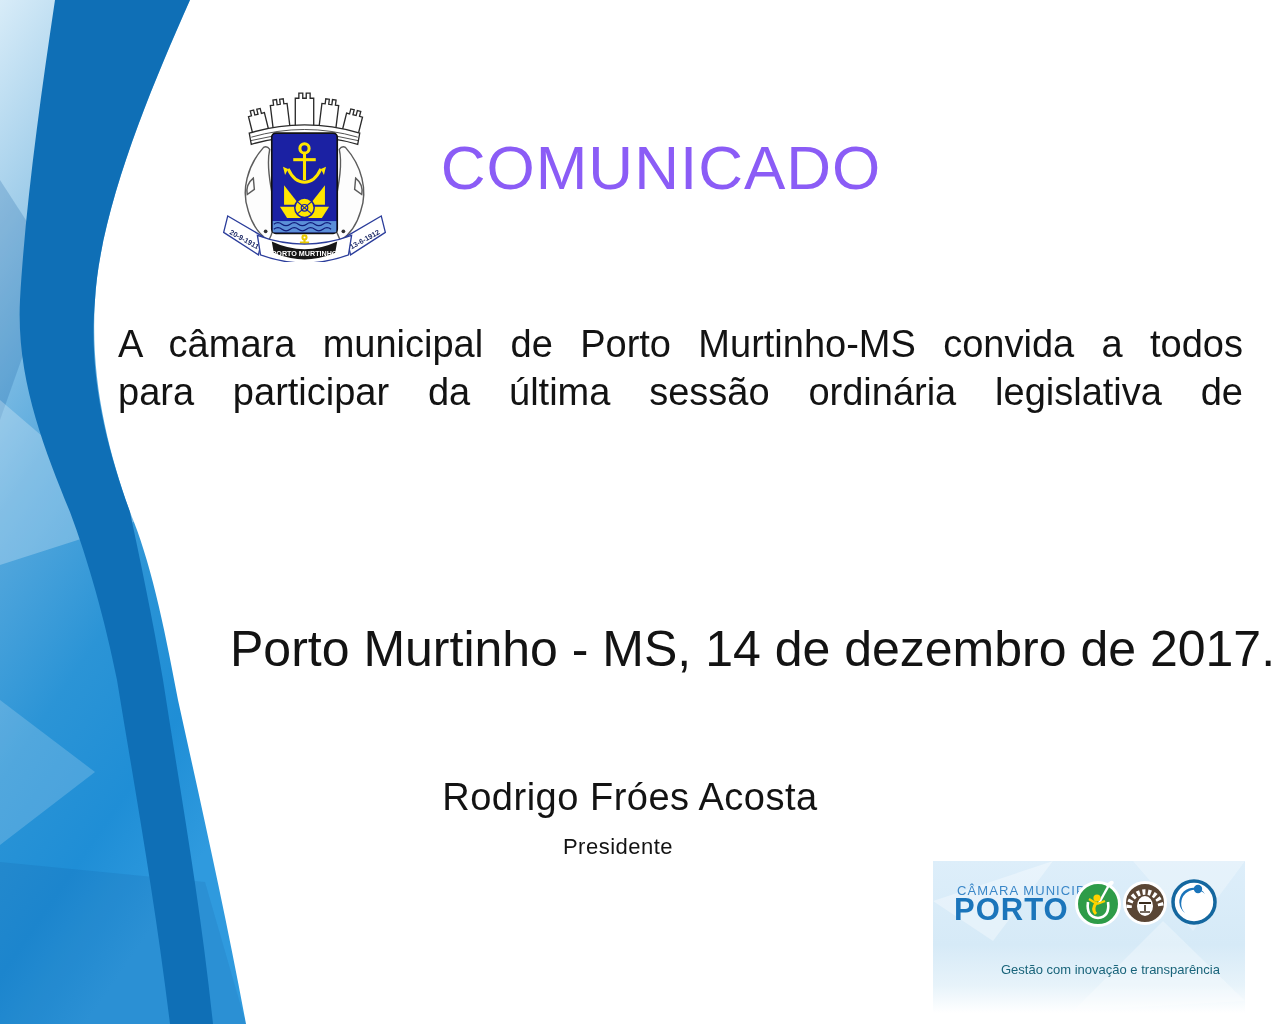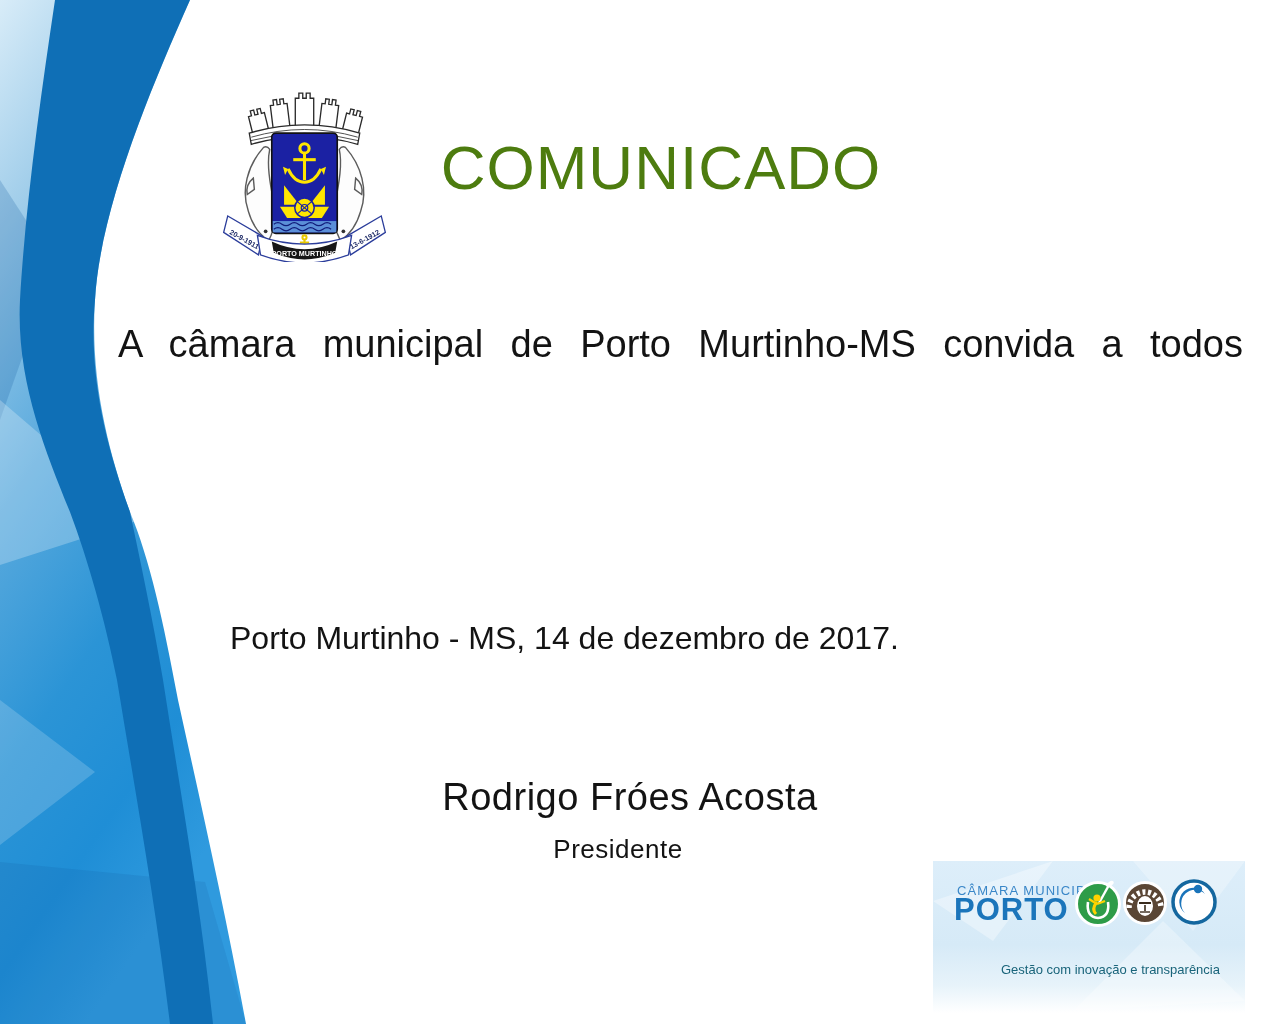--- a/index.html
+++ b/index.html
@@ -4,38 +4,38 @@
 <style>
   html,body{margin:0;padding:0;background:#ffffff;}
   .page{
     position:relative;width:1280px;height:1024px;background:#ffffff;
     overflow:hidden;font-family:"Liberation Sans", sans-serif;color:#141414;
   }
   .abs{position:absolute;}
   
   .title{
     left:661px;top:132px;transform:translateX(-50%);
-    font-size:62px;letter-spacing:1px;color:#4d7c0f;white-space:nowrap;
+    font-size:62px;letter-spacing:1px;color:#8b5cf6;white-space:nowrap;
   }
   
   .body-par{left:118px;top:320px;width:1125px;}
   .body-line{
     width:1125px;font-size:38px;line-height:48px;color:#131313;
     text-align:justify;text-align-last:justify;white-space:nowrap;
   }
   .date-line{
-    left:230px;top:620px;font-size:32px;color:#131313;white-space:nowrap;
+    left:230px;top:620px;font-size:50px;color:#131313;white-space:nowrap;
   }
   .sig-name{
     left:630px;top:776px;transform:translateX(-50%);
     font-size:38px;letter-spacing:.5px;color:#131313;white-space:nowrap;
   }
   .sig-role{
     left:618px;top:834px;transform:translateX(-50%);
-    font-size:26px;letter-spacing:.5px;color:#131313;white-space:nowrap;
+    font-size:22px;letter-spacing:.5px;color:#131313;white-space:nowrap;
   }
   
   .logo{
     left:933px;top:861px;width:312px;height:152px;
     background:linear-gradient(180deg,#ddeefa 0%,#d6eaf7 55%,#e7f3fa 82%,rgba(255,255,255,0) 100%);
   }
   .logo .facets{left:0;top:0;}
   .logo-inst{
     left:24px;top:22px;font-size:13px;letter-spacing:1.1px;color:#3a87c8;white-space:nowrap;
   }
@@ -144,20 +144,21 @@
     <path d="M48,152 Q80,167 112,152 L110,163 Q80,176 50,163 Z" fill="#161616"></path>
     <text x="20" y="152" transform="rotate(29 20 152)" font-size="7" fill="#1d2a66" text-anchor="middle" font-family="Liberation Sans, sans-serif" font-weight="bold">20-9-1911</text>
     <text x="80" y="166.5" font-size="7" fill="#ffffff" text-anchor="middle" font-family="Liberation Sans, sans-serif" font-weight="bold">PORTO MURTINHO</text>
     <text x="140" y="152" transform="rotate(-29 140 152)" font-size="7" fill="#1d2a66" text-anchor="middle" font-family="Liberation Sans, sans-serif" font-weight="bold">13-6-1912</text>
   </svg>
 
   <div class="abs title">COMUNICADO</div>
 
   <div class="abs body-par">
     <div class="body-line">A câmara municipal de Porto Murtinho-MS convida a todos</div>
+    <div class="body-line">para participar da última sessão ordinária legislativa de</div>
   </div>
 
   <div class="abs date-line">Porto Murtinho - MS, 14 de dezembro de 2017.</div>
 
   <div class="abs sig-name">Rodrigo Fróes Acosta</div>
   <div class="abs sig-role">Presidente</div>
 
   <div class="abs logo">
     <svg class="abs facets" width="312" height="152" viewBox="0 0 312 152">
       <polygon points="0,40 120,0 60,80" fill="rgba(255,255,255,0.35)"></polygon>

